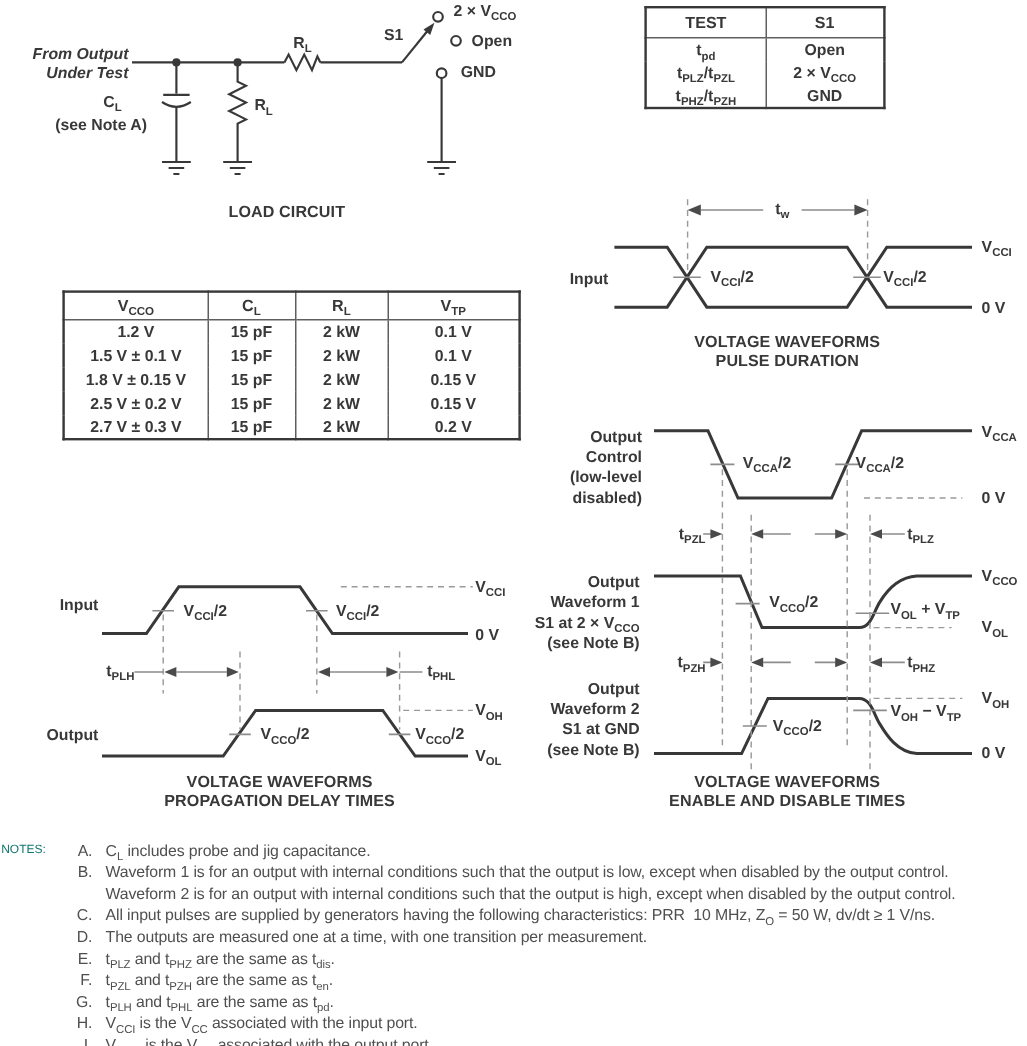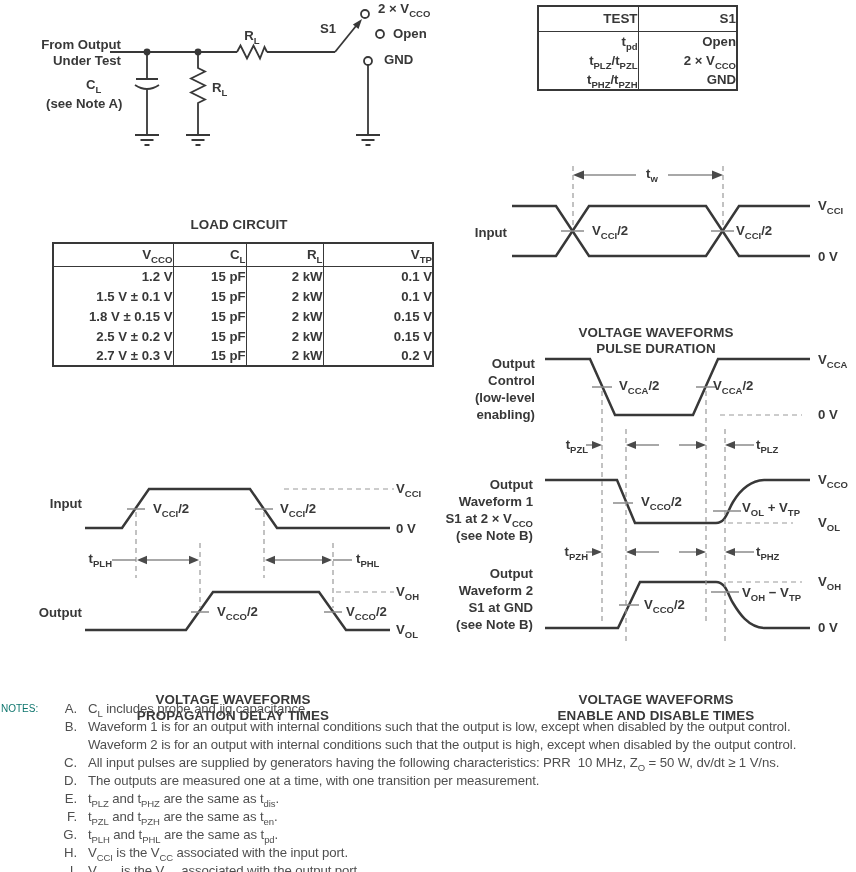--- a/index.html
+++ b/index.html
@@ -4,25 +4,25 @@
 <style>
   html,body{margin:0;padding:0;background:#fff;}
   .stage{position:relative;width:856px;height:872px;background:#ffffff;overflow:hidden;
          font-family:"Liberation Sans",sans-serif;color:#383838;}
   .stage svg{position:absolute;left:0;top:0;}
   .lbl{position:absolute;font-weight:bold;font-size:13.2px;line-height:15px;white-space:nowrap;color:#383838;}
   .lbl sub{font-size:0.72em;line-height:0;}
   .r{text-align:right;}
   .c{text-align:center;}
   .blk{line-height:17px;}
-  .ttl{font-size:13.4px;line-height:15.8px;letter-spacing:0.1px;margin-top:48px;}
+  .ttl{font-size:13.4px;line-height:15.8px;letter-spacing:0.1px;}
   table.dt{position:absolute;border-collapse:collapse;table-layout:fixed;
            font-family:"Liberation Sans",sans-serif;font-size:13.2px;font-weight:bold;color:#383838;
            border:2px solid #383838;}
-  table.dt th,table.dt td{text-align:right;vertical-align:middle;padding:0;margin:16px;}
+  table.dt th,table.dt td{text-align:center;vertical-align:middle;padding:0;margin:16px;}
   table.dt th{font-size:13.4px;border-bottom:1.8px solid #383838;}
   table.dt td{font-weight:bold;}
   .vsep{border-left:1.8px solid #383838;}
   table.dt sub{font-size:0.72em;line-height:0;}
   .notes{position:absolute;left:0;top:700px;width:856px;font-size:13.2px;line-height:18px;
          color:#4f4f4f;letter-spacing:-0.1px;}
   .notes sub{font-size:0.72em;line-height:0;}
   .note-row{display:flex;}
   .note-letter{width:77px;text-align:right;flex:0 0 77px;}
   .note-text{margin-left:11px;}
@@ -92,21 +92,21 @@
       <polygon points="725,445 735,441 735,449" fill="#4a4a4a"></polygon>
 
       <path stroke="#8c8c8c" stroke-width="1.3" d="M586 552 H593 M636 552 H659 M679 552 H697 M735 552 H754"></path>
       <polygon points="602,552 592,548 592,556" fill="#4a4a4a"></polygon>
       <polygon points="626,552 636,548 636,556" fill="#4a4a4a"></polygon>
       <polygon points="706,552 696,548 696,556" fill="#4a4a4a"></polygon>
       <polygon points="725,552 735,548 735,556" fill="#4a4a4a"></polygon>
     </g>
   </svg>
 
-  <div class="lbl r" style="left:28px;top:37px;width:93px;line-height:16px;">
+  <div class="lbl r" style="left:14px;top:37px;width:93px;line-height:16px;font-style:italic;">
     <div>From Output</div>
     <div>Under Test</div>
   </div>
   <div class="lbl" style="left:86px;top:77px;">C<sub>L</sub></div>
   <div class="lbl" style="left:26px;top:96px;margin-left:20px;">(see Note A)</div>
   <div class="lbl" style="left:212px;top:80px;">R<sub>L</sub></div>
   <div class="lbl c" style="left:239px;top:28px;width:26px;">R<sub>L</sub></div>
   <div class="lbl" style="left:320px;top:21px;">S1</div>
   <div class="lbl" style="left:378px;top:1px;">2 × V<sub>CCO</sub></div>
   <div class="lbl" style="left:393px;top:26px;">Open</div>
@@ -210,21 +210,21 @@
   <div class="lbl" style="left:396px;top:622px;">V<sub>OL</sub></div>
   <div class="lbl c ttl" style="left:122px;top:644px;width:222px;">
     <div>VOLTAGE WAVEFORMS</div>
     <div>PROPAGATION DELAY TIMES</div>
   </div>
 
   <div class="lbl r blk" style="left:441px;top:355px;width:94px;">
     <div>Output</div>
     <div>Control</div>
     <div>(low-level</div>
-    <div>enabling)</div>
+    <div>disabled)</div>
   </div>
   <div class="lbl" style="left:619px;top:378px;">V<sub>CCA</sub>/2</div>
   <div class="lbl" style="left:713px;top:378px;">V<sub>CCA</sub>/2</div>
   <div class="lbl" style="left:818px;top:352px;">V<sub>CCA</sub></div>
   <div class="lbl" style="left:818px;top:407px;">0 V</div>
   <div class="lbl r" style="left:542px;top:437px;width:46px;">t<sub>PZL</sub></div>
   <div class="lbl" style="left:756px;top:437px;">t<sub>PLZ</sub></div>
   <div class="lbl r" style="left:539px;top:544px;width:49px;">t<sub>PZH</sub></div>
   <div class="lbl" style="left:756px;top:544px;">t<sub>PHZ</sub></div>
   <div class="lbl r blk" style="left:435px;top:476px;width:98px;">

